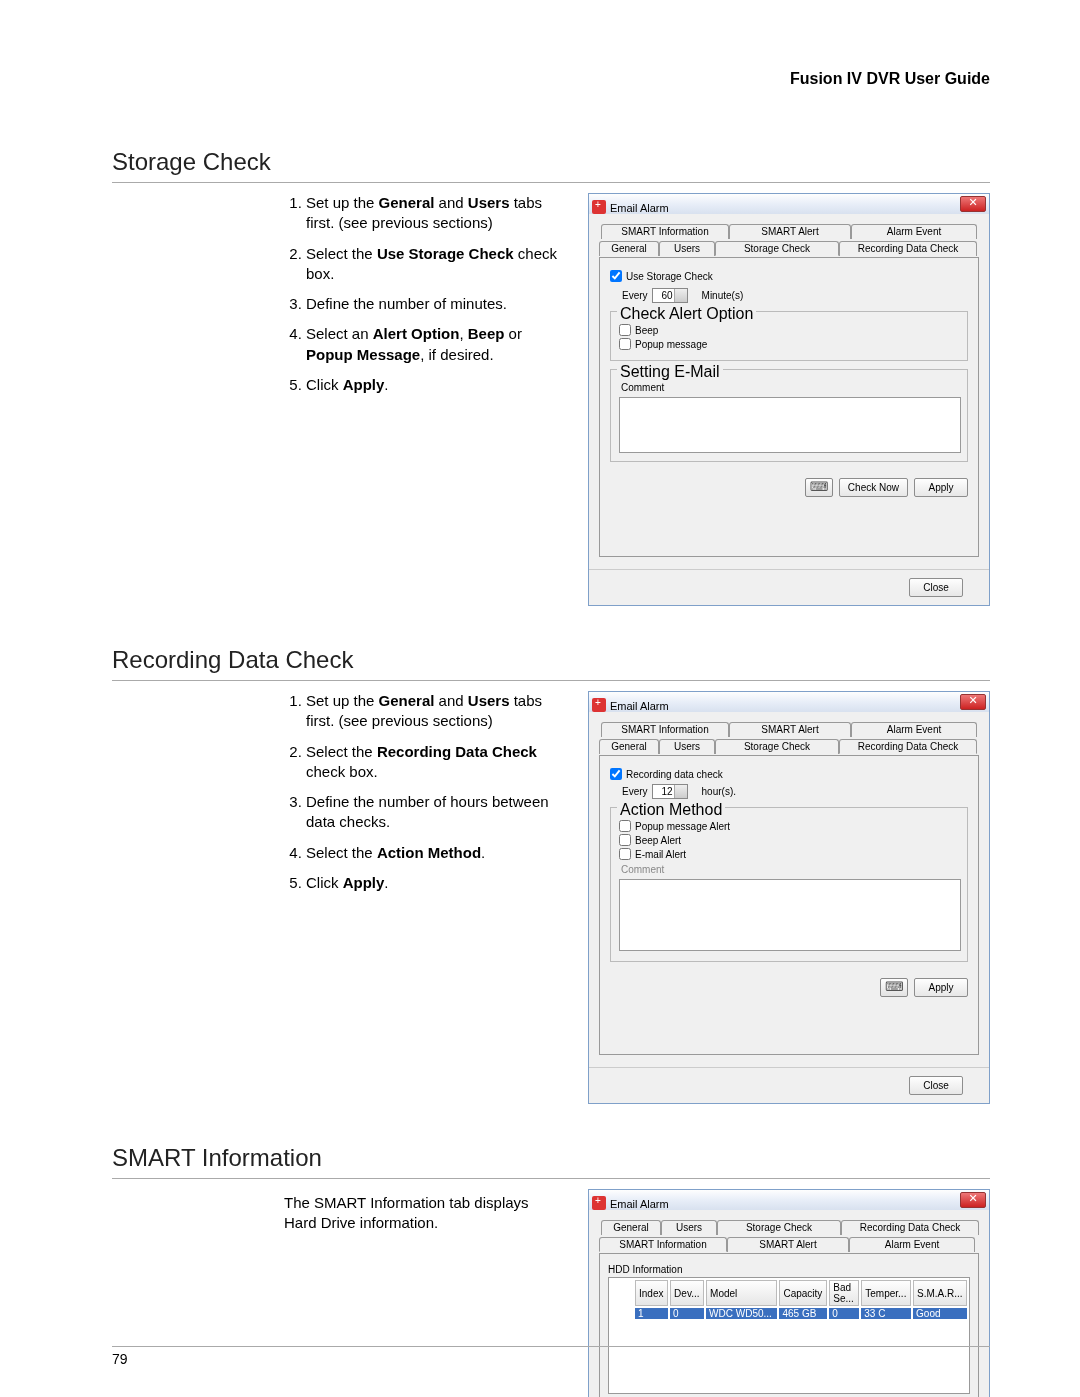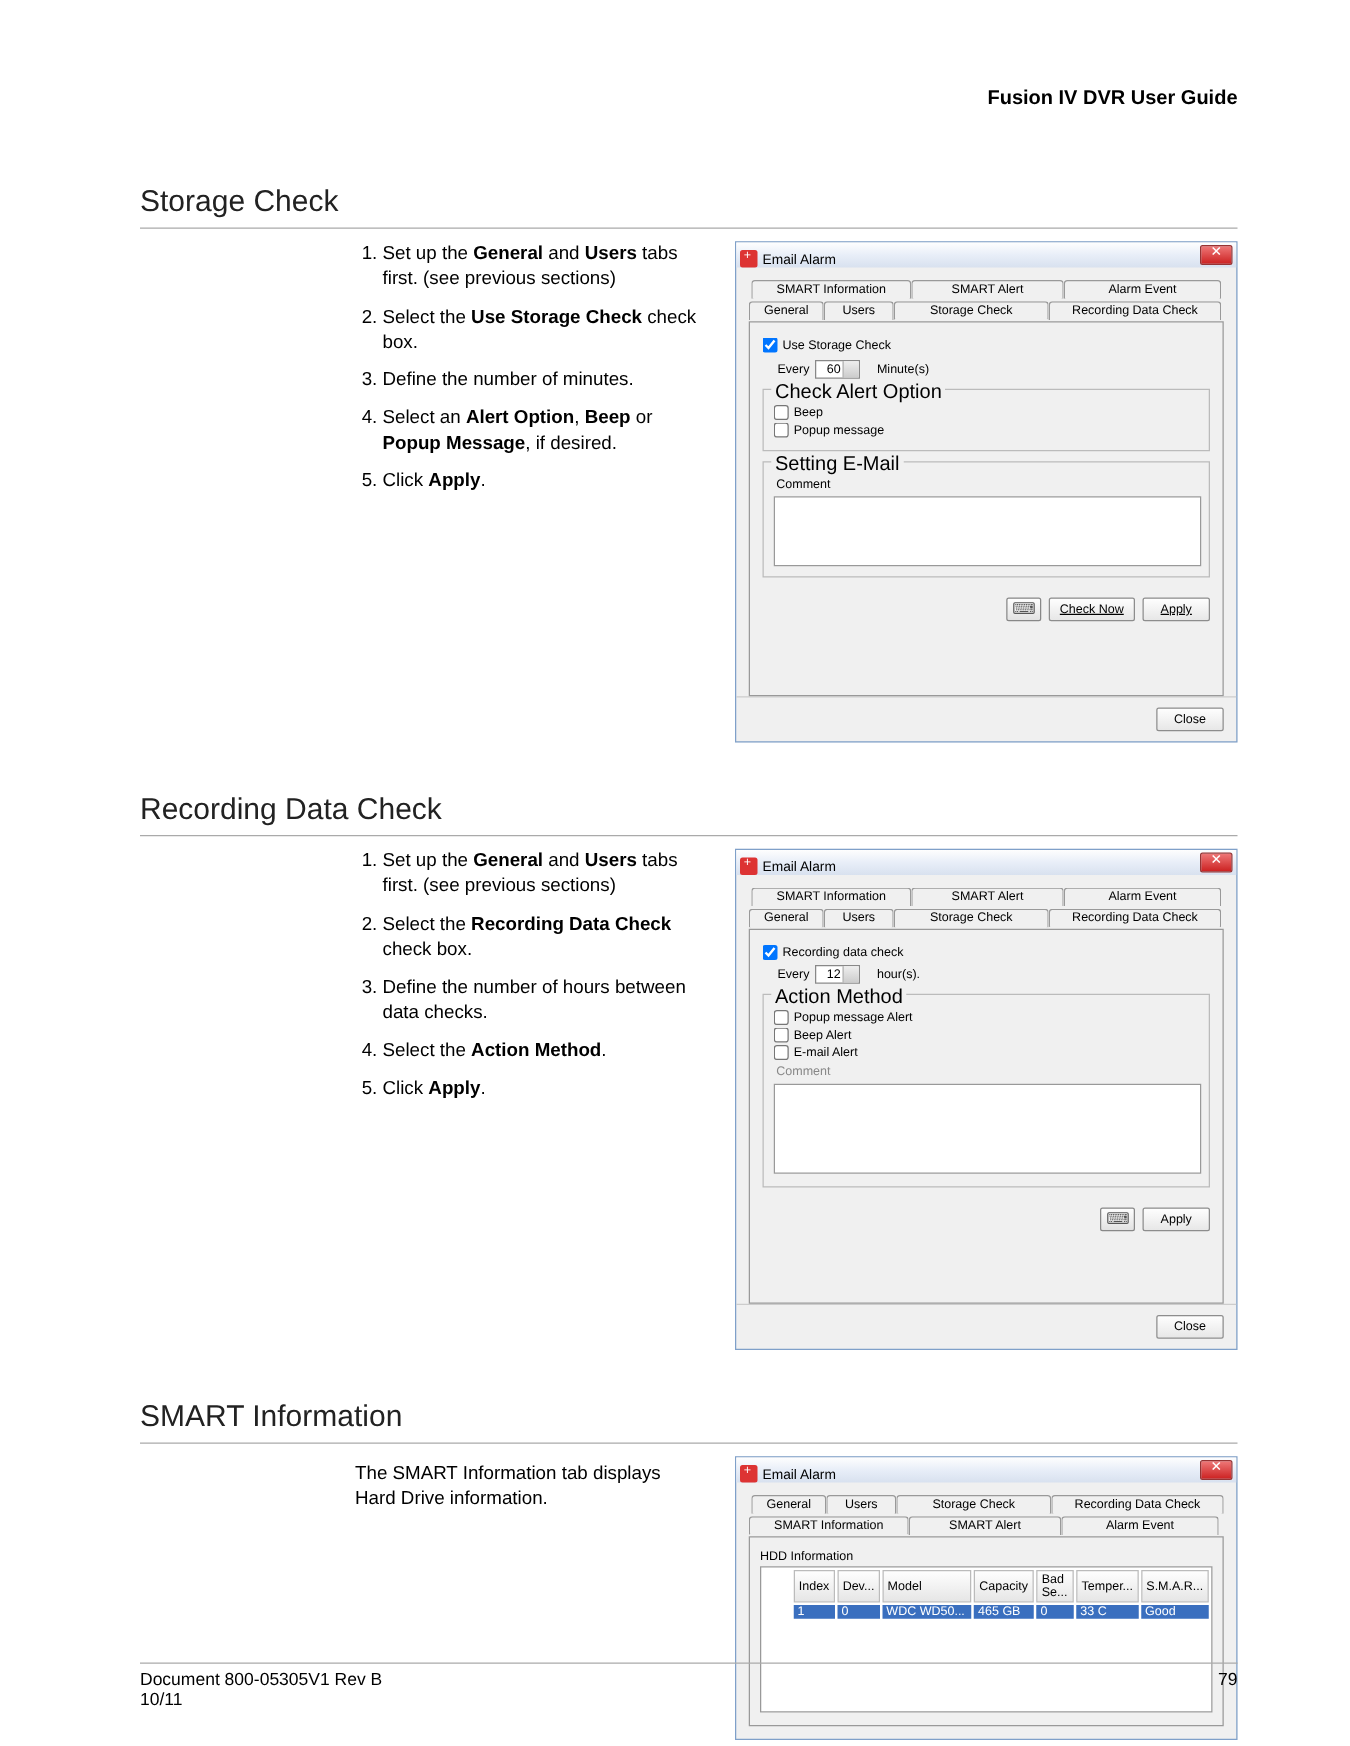--- a/index.html
+++ b/index.html
@@ -31,21 +31,21 @@
   .cb input { width:12px; height:12px; margin:0; }
   .row { display:flex; align-items:center; gap:4px; font-size:10px; margin:4px 0; }
   .spin { width:36px; height:15px; border:1px solid #888; background:#fff; font-size:10px; text-align:right; padding-right:14px; position:relative; box-sizing:border-box; line-height:13px; }
   .spin:after { content:""; position:absolute; right:0; top:0; width:12px; height:13px; border-left:1px solid #aaa; background:linear-gradient(#eee,#ccc); }
   .spin-arr { position:absolute; right:3px; font-size:6px; line-height:6px; color:#444; }
   .spin-arr.u { top:1px; } .spin-arr.d { bottom:1px; }
   .ta { border:1px solid #999; background:#fff; height:54px; width:100%; margin-top:4px; }
   .btn { background:linear-gradient(#fefefe,#e7e7e7); border:1px solid #8d8d8d; border-radius:2px; padding:2px 8px; font-size:10px; min-width:54px; text-align:center; display:inline-block; box-sizing:border-box; line-height:13px; }
   .kbd { width:26px; height:17px; border:1px solid #888; background:linear-gradient(#fefefe,#e2e2e2); border-radius:2px; display:inline-block; position: relative; }
   .kbd:after { content:"⌨"; position:absolute; left:4px; top:0px; font-size:13px; color:#555;}
-  .dlg-bottom { border-top:1px solid #ccc; margin:0 -10px -10px -10px; padding:8px 10px; text-align:right; }
+  .dlg-bottom { border-top:1px solid #ccc; margin:12px -10px -10px -10px; padding:8px 26px; text-align:right; }
   .smart-tbl { width:100%; border:1px solid #999; background:#fff; font-size:10px; }
   .smart-tbl th { background:linear-gradient(#fefefe,#e6e6e6); border:1px solid #bbb; font-weight:normal; padding:1px 3px; font-size:10px; text-align:left; }
   .smart-tbl td { padding:0 3px; font-size:10px; border-right:1px solid transparent; overflow:hidden; white-space:nowrap; }
   .smart-tbl tr.sel td { background:#3a6fbf; color:#fff; }
   .ftr { position:absolute; left:112px; right:90px; bottom:30px; border-top:1px solid #aaa; padding-top:4px; font-size:14px; display:flex; justify-content:space-between; }
   .dim { color:#888; }
   b { font-weight:bold; }
 </style>
 </head>
 <body>
@@ -102,21 +102,21 @@
                 <div class="cb">
                     <input type="checkbox" style="">
                     <span>Popup message</span>
                   </div>
               </div>
               <div class="gb" style="">
                 <span class="gt">Setting E-Mail</span>
                 <div style="font-size:10px; margin:2px 0 0 2px;">Comment</div>
                 <div class="ta"></div>
               </div>
-              <div style="text-align:right; margin-top:16px; display:flex; justify-content:flex-end; align-items:flex-start; gap:6px;text-decoration:underline;">
+              <div style="text-align:right; margin-top:16px; display:flex; justify-content:flex-end; align-items:flex-start; gap:6px;">
                 <span class="kbd"></span>
                 <span class="btn">Check Now</span>
                 <span class="btn">Apply</span>
               </div>
             </div>
             <div class="dlg-bottom"><span class="btn">Close</span></div>
           </div>
         </div>
       </div>
     </div>
@@ -244,19 +244,15 @@
               </table>
 
             </div>
           </div>
         </div>
       </div>
     </div>
   </div>
 
   <div class="ftr">
-    <div>
-      <div>Document 800-05305V1 Rev B</div>
-      <div>10/11</div>
-    </div>
     <div>79</div>
   </div>
 </div>
 
 </body></html>

